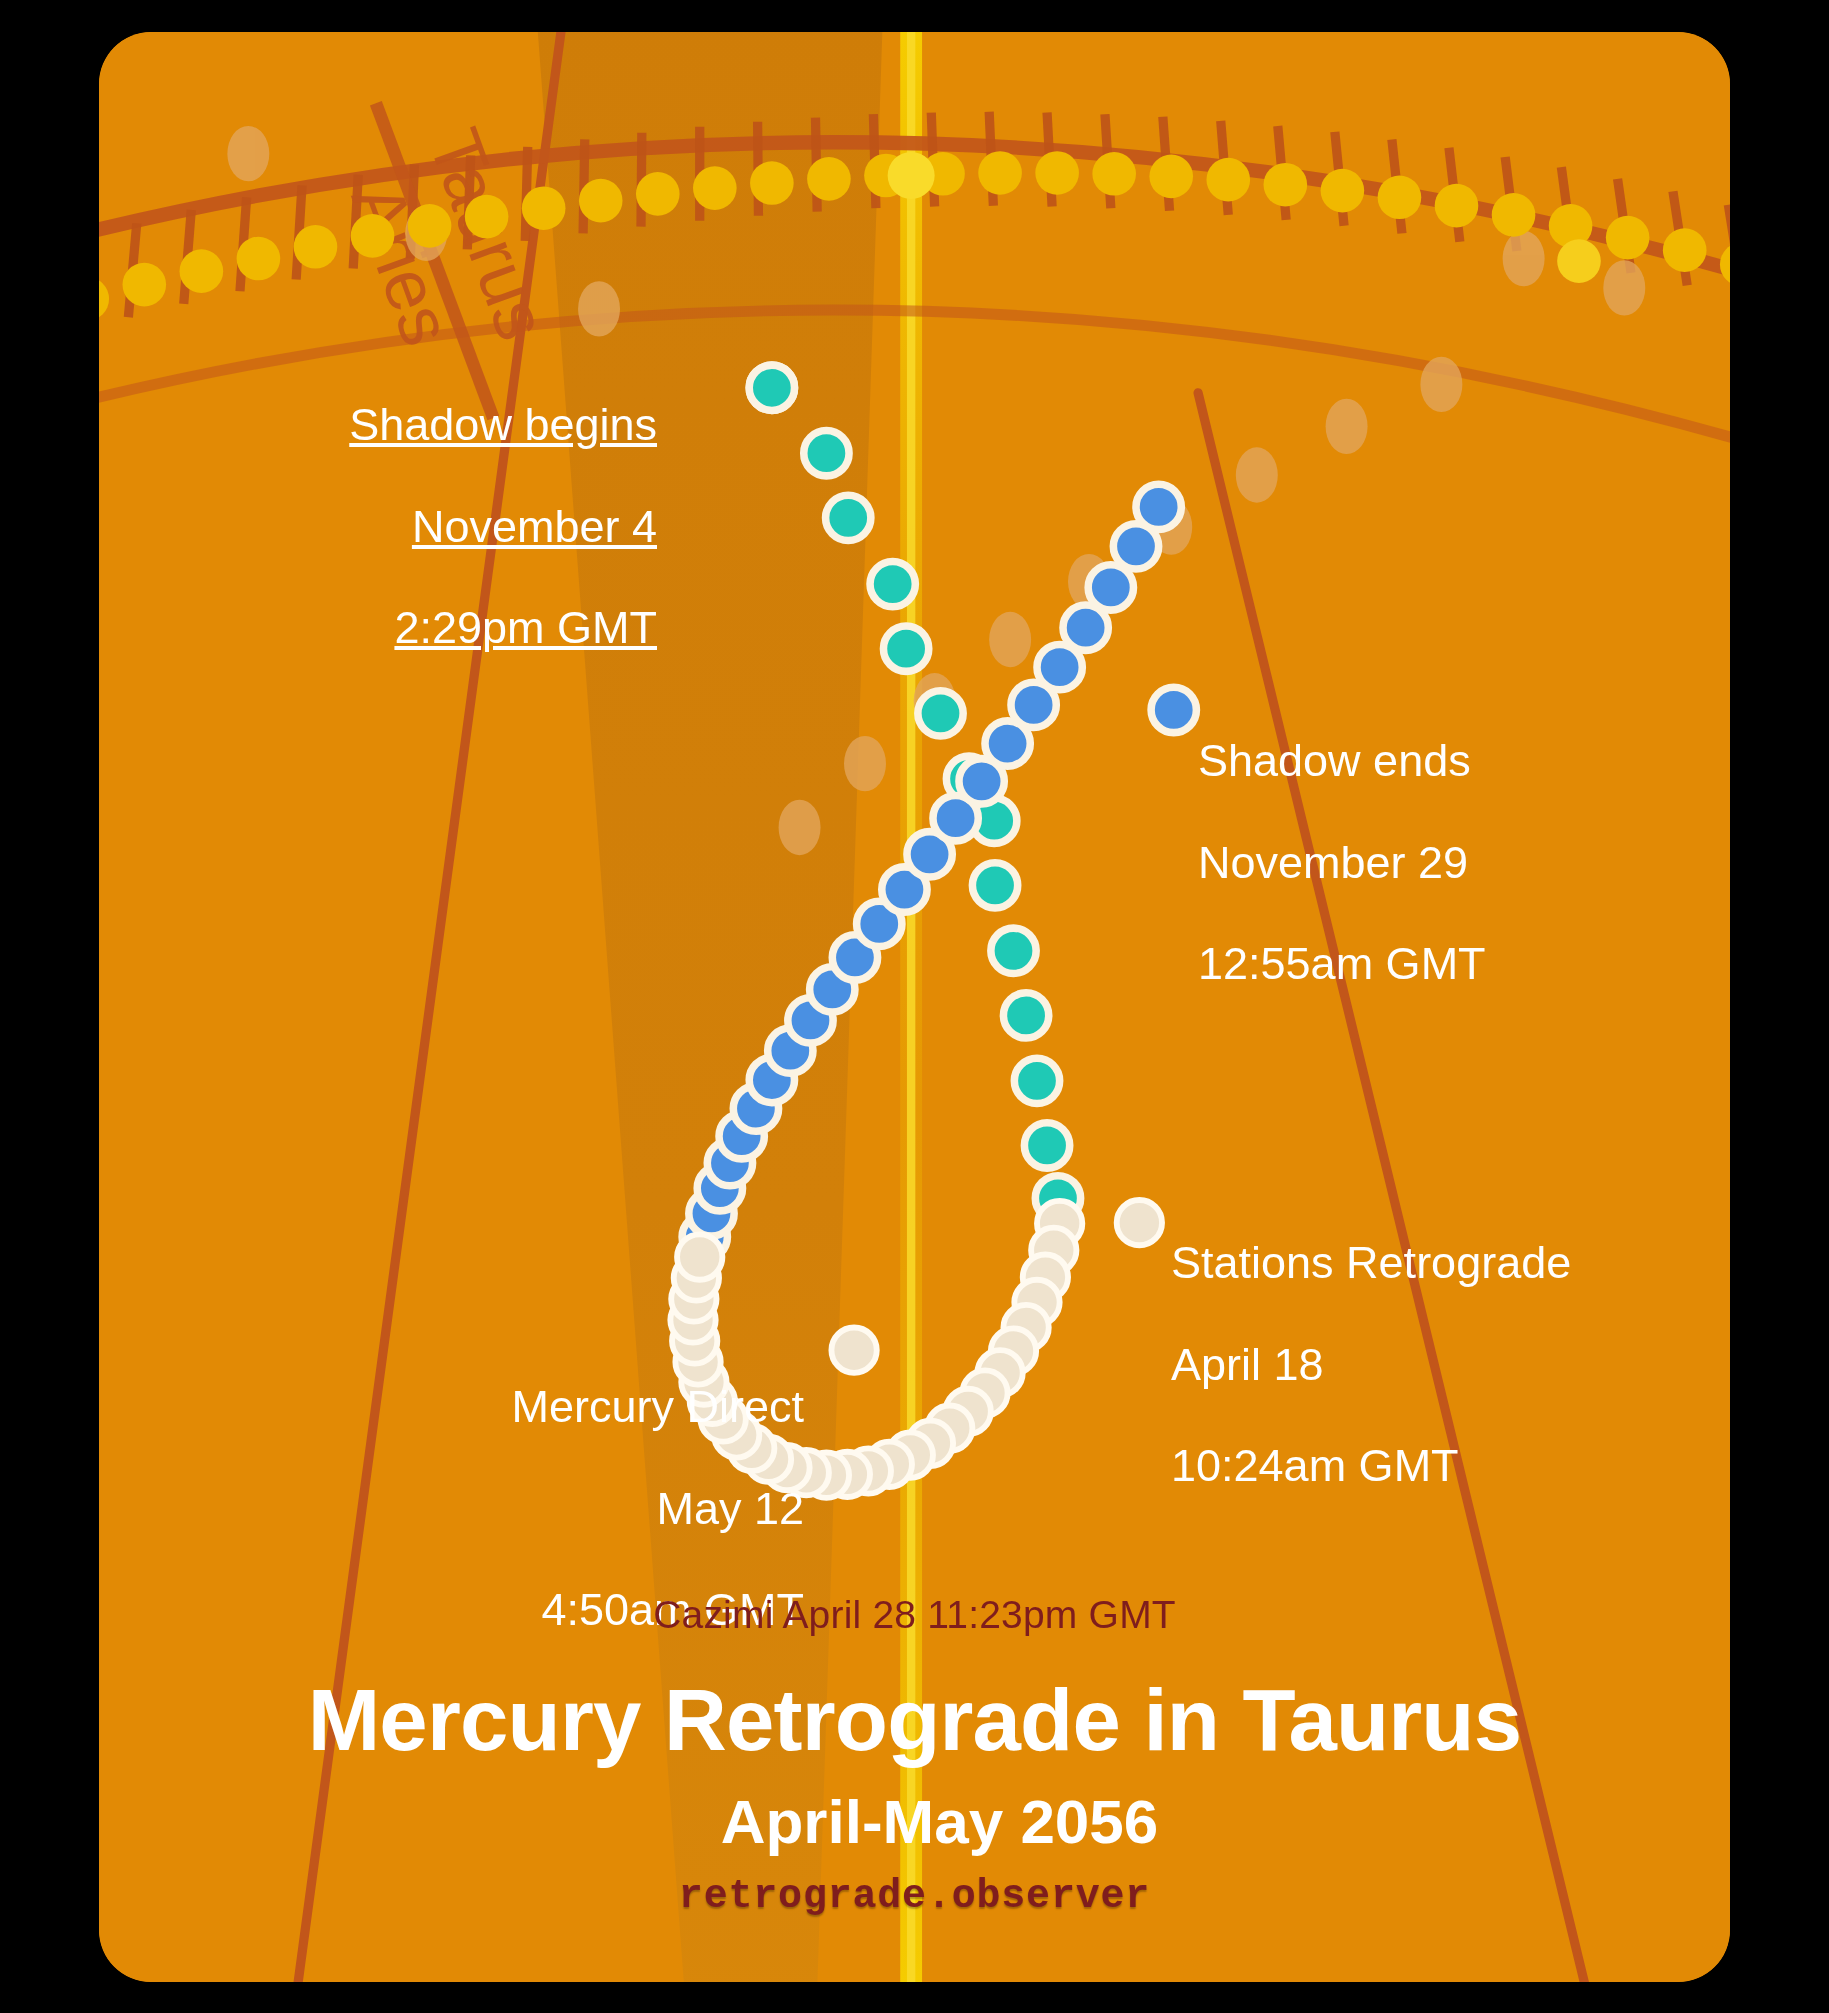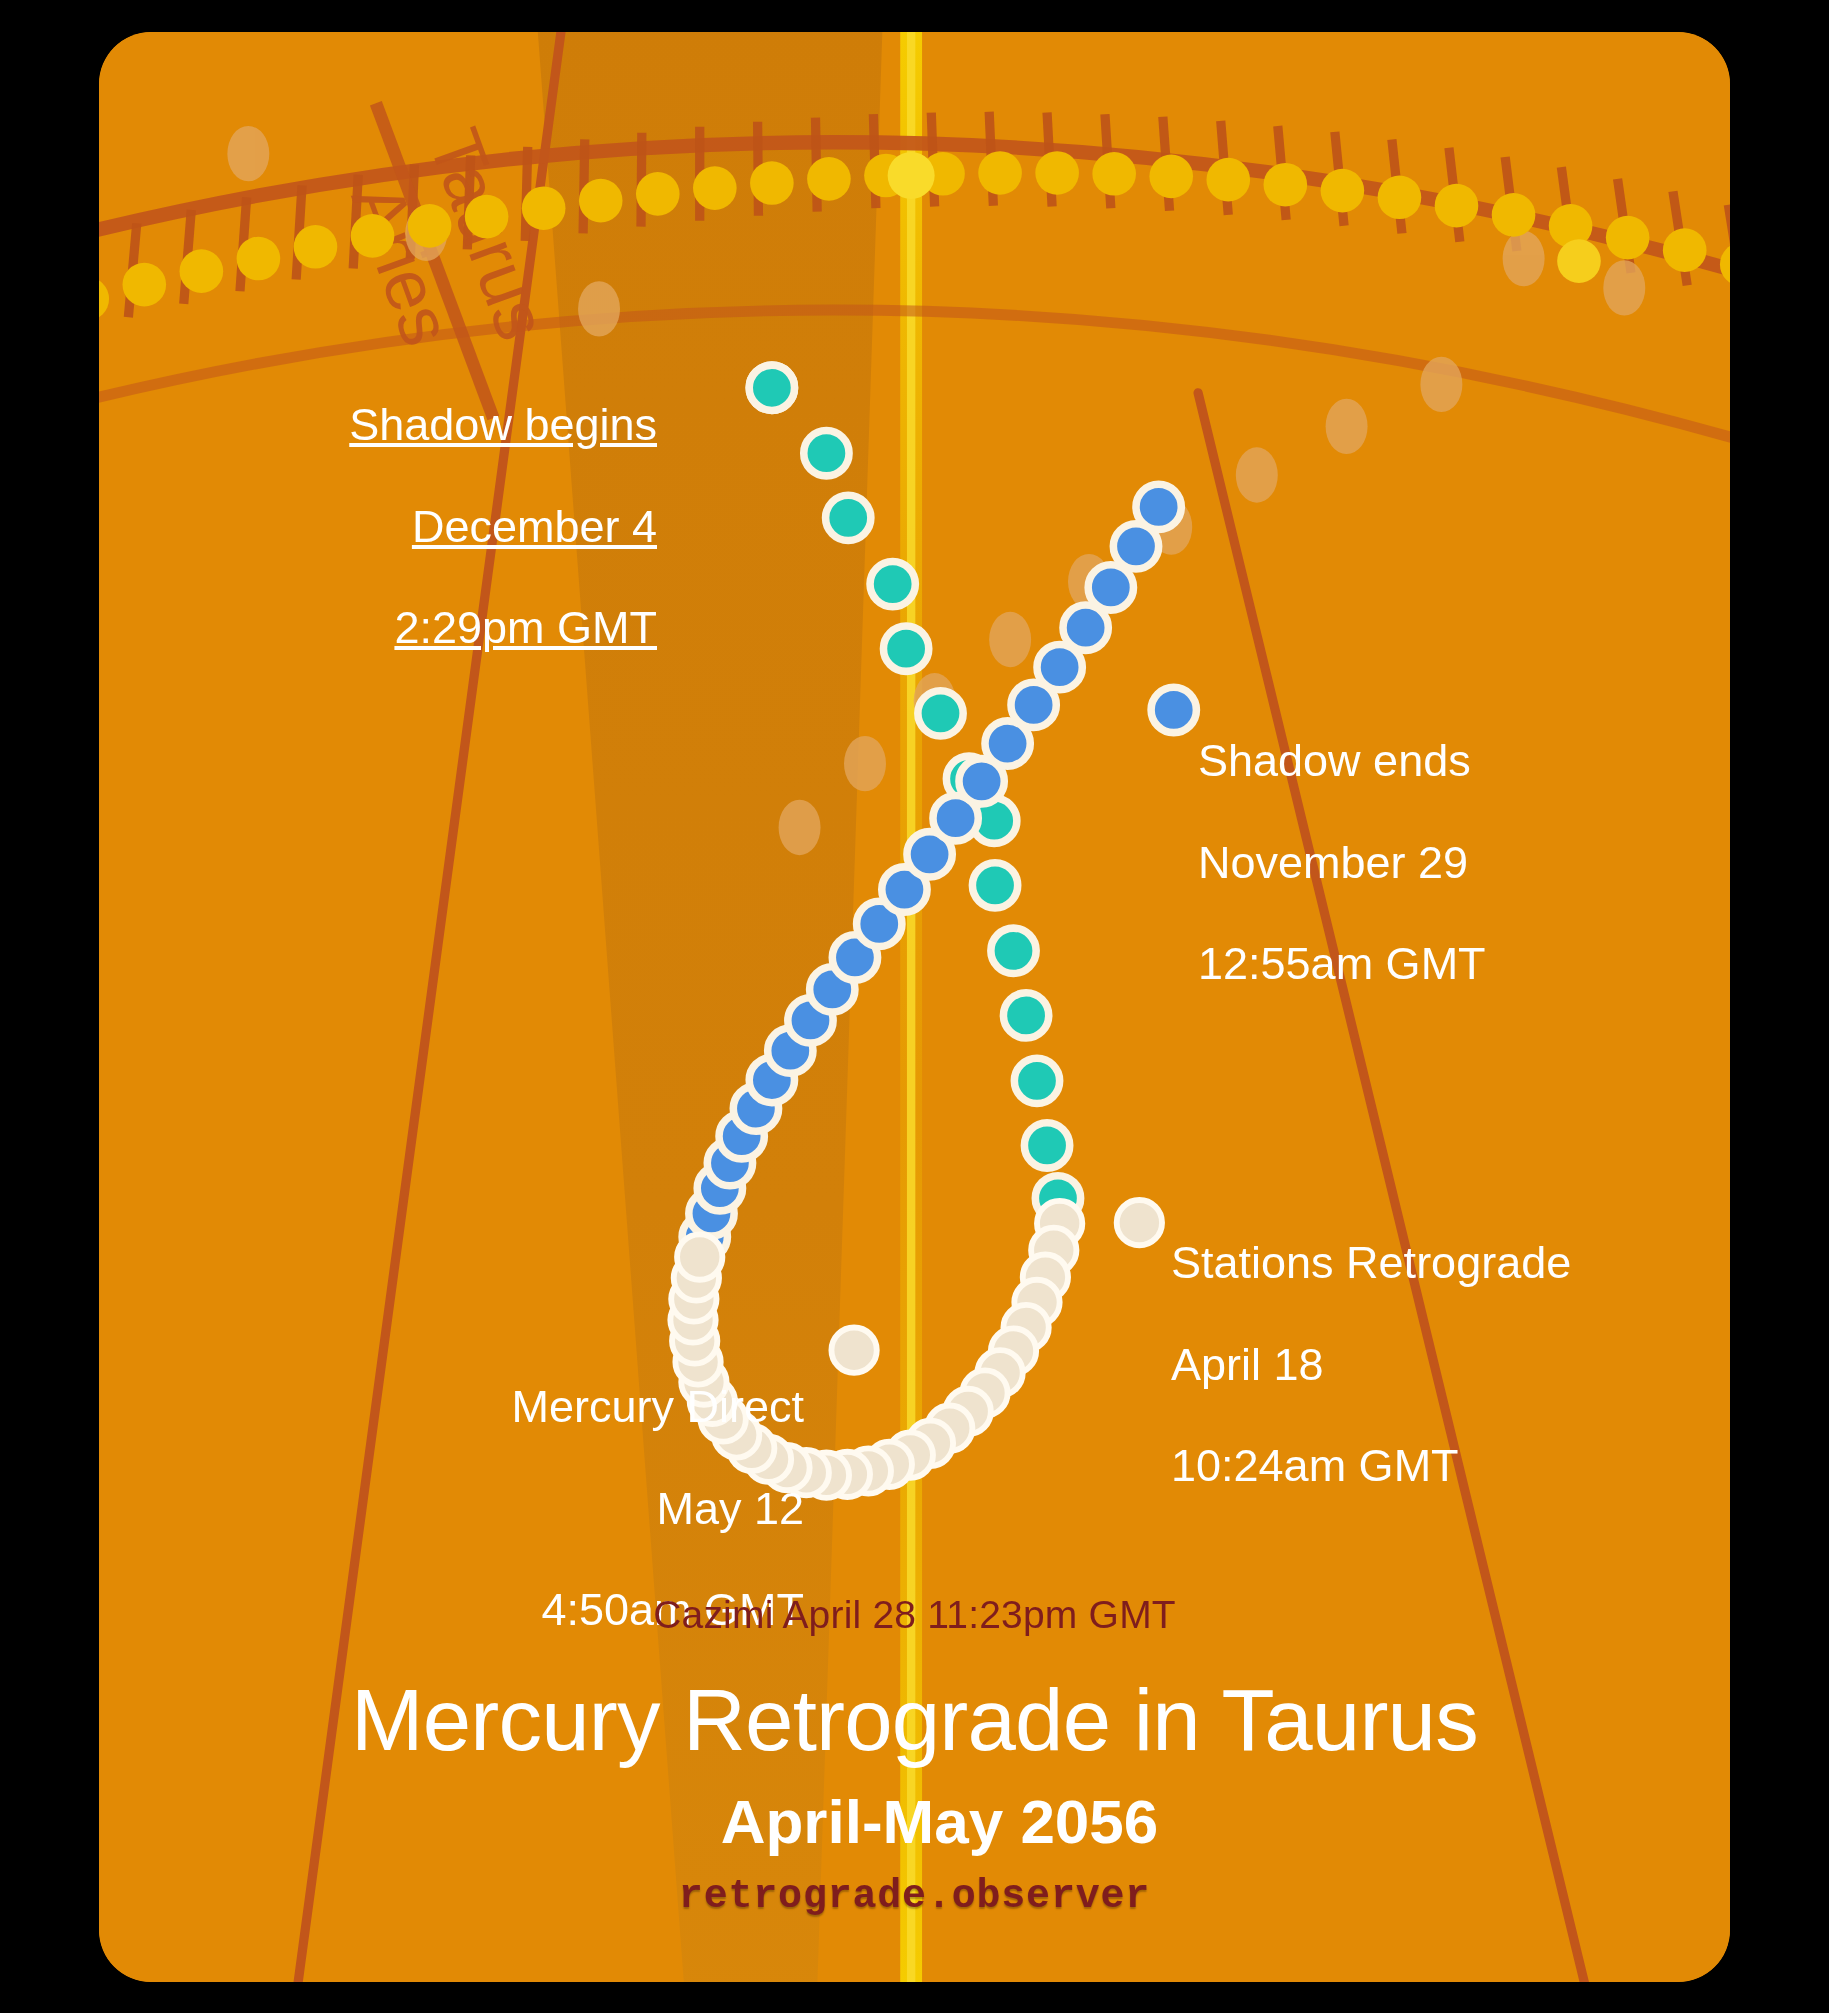--- a/index.html
+++ b/index.html
@@ -12,21 +12,21 @@
 
   .anno{position:absolute;color:#ffffff;font-family:"Liberation Sans",sans-serif;
         font-size:45px;line-height:1.13;white-space:pre-line;}
   .anno.right{text-align:right;}
   .anno.left{text-align:left;}
 
   #cazimi{position:absolute;width:100%;text-align:center;color:#7f1d1d;
           font-family:"Liberation Sans",sans-serif;font-size:39px;
           font-stretch:condensed;letter-spacing:0.2px;}
   #title{position:absolute;width:100%;text-align:center;color:#fff;
-         font-family:"Liberation Sans",sans-serif;font-size:87px;font-weight:normal;
+         font-family:"Liberation Sans",sans-serif;font-size:87px;font-weight:bold;
          font-stretch:condensed;letter-spacing:-0.8px;}
   #subtitle{position:absolute;width:100%;text-align:center;color:#fff;
             font-family:"Liberation Sans",sans-serif;font-size:62px;font-weight:bold;
             font-stretch:condensed;}
   #watermark{position:absolute;width:100%;text-align:center;
              font-family:"Liberation Mono","DejaVu Sans Mono",monospace;
              font-size:40px;font-weight:bold;color:#7f1d1d;letter-spacing:0.8px;
              text-shadow:0 1.7px 1.7px rgba(0,0,0,.28);}
 </style>
 </head>
@@ -244,21 +244,21 @@
           <circle cx="802" cy="424" r="27" fill="#1FC9B5"></circle>
           <circle cx="1281" cy="808" r="27" fill="#4A90E2"></circle>
           <circle cx="1240" cy="1419" r="27" fill="#EFE3CE" stroke="#FFFAF0" stroke-width="7"></circle>
           <circle cx="900" cy="1571" r="27" fill="#EFE3CE" stroke="#FFFAF0" stroke-width="7"></circle>
         </g>
       </g>
     </svg>
 
     <div class="anno right" style="left:4px; top:317px; width:554px;text-decoration:underline;">
       <div>Shadow begins</div>
-      <div>December 4</div>
+      <div>November 4</div>
       <div>2:29pm GMT</div>
     </div>
 
     <div class="anno left" style="left:1099px; top:653px; width:537px;">
       <div>Shadow ends</div>
       <div>November 29</div>
       <div>12:55am GMT</div>
     </div>
 
     <div class="anno left" style="left:1072px; top:1155px; width:571px;">

